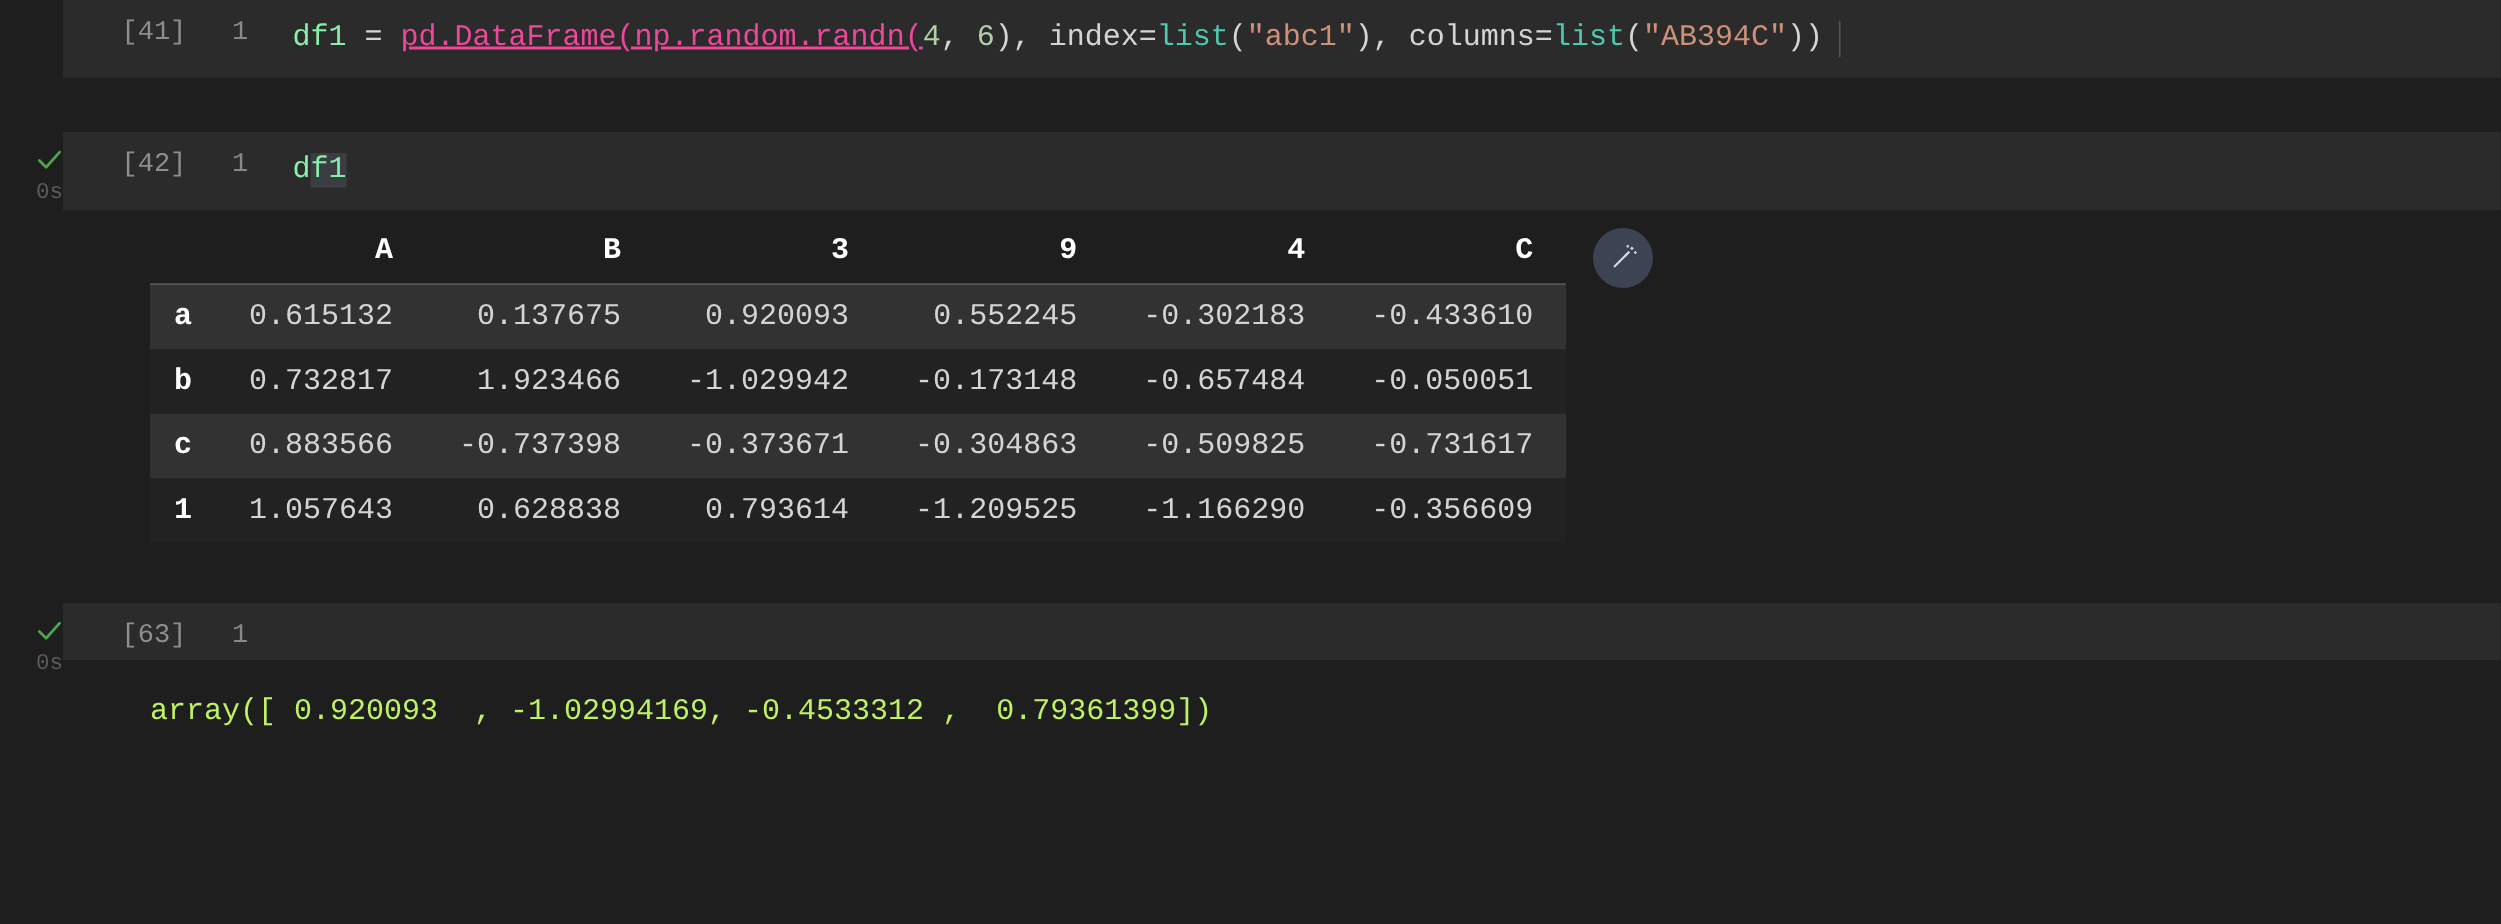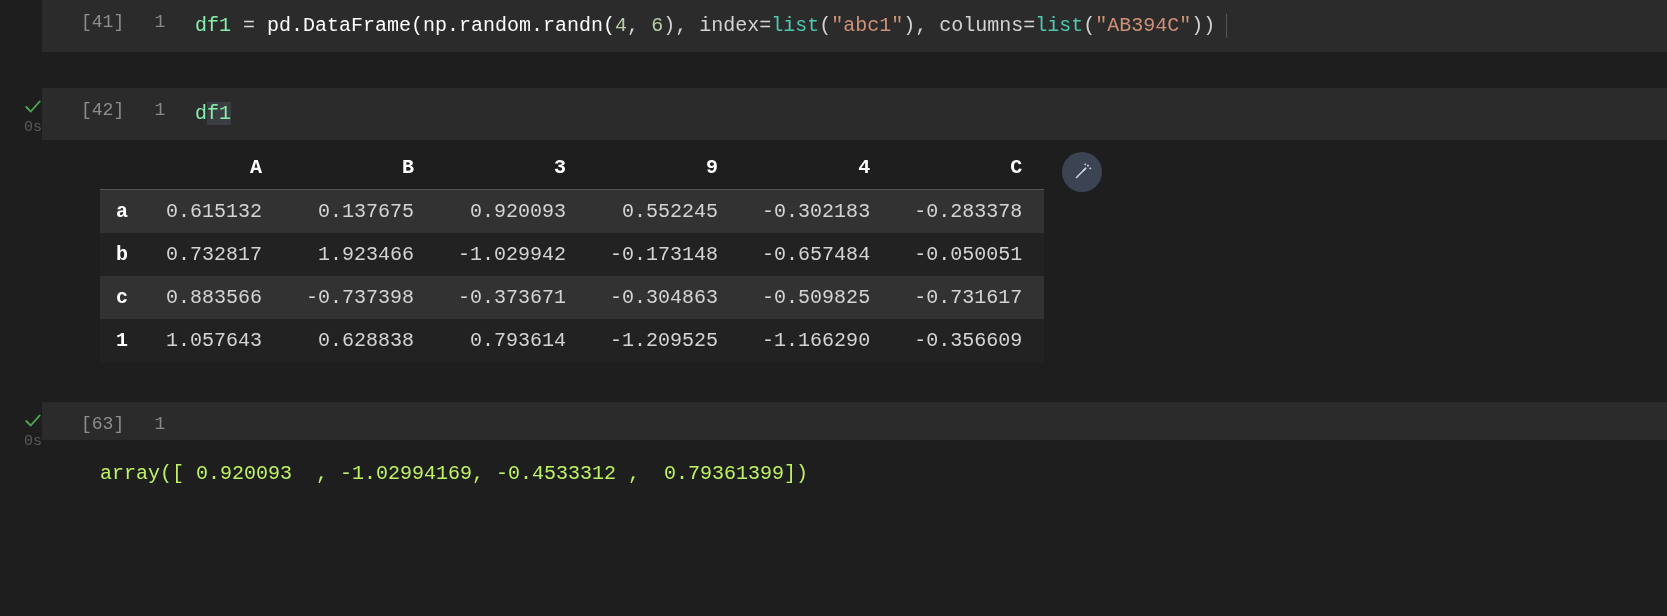--- a/index.html
+++ b/index.html
@@ -73,21 +73,21 @@
     flex: none;
   }
   .code {
     padding: 6px 18px;
     white-space: pre;
     font-size: 20px;
     line-height: 1.4;
   }
   .tok-var    { color: #86efac; }
   .tok-op     { color: #d4d4d4; }
-  .tok-func   { color: #ffffff; }
+  .tok-func   { color: #ec4899; text-decoration: underline; }
   .tok-num    { color: #b5cea8; }
   .tok-kw     { color: #4ec9b0; }
   .tok-str    { color: #ce9178; }
   .tok-sel    { background: #3a3d41; }
 
   .output-block {
     padding-left: 100px;
     margin-top: 6px;
     margin-bottom: 40px;
   }
@@ -188,21 +188,21 @@
           </tr>
         </thead>
       <tbody id="df-body">
           <tr>
             <th>a</th>
             <td>0.615132</td>
             <td>0.137675</td>
             <td>0.920093</td>
             <td>0.552245</td>
             <td>-0.302183</td>
-            <td>-0.283378</td>
+            <td>-0.433610</td>
           </tr>
           <tr>
             <th>b</th>
             <td>0.732817</td>
             <td>1.923466</td>
             <td>-1.029942</td>
             <td>-0.173148</td>
             <td>-0.657484</td>
             <td>-0.050051</td>
           </tr>

